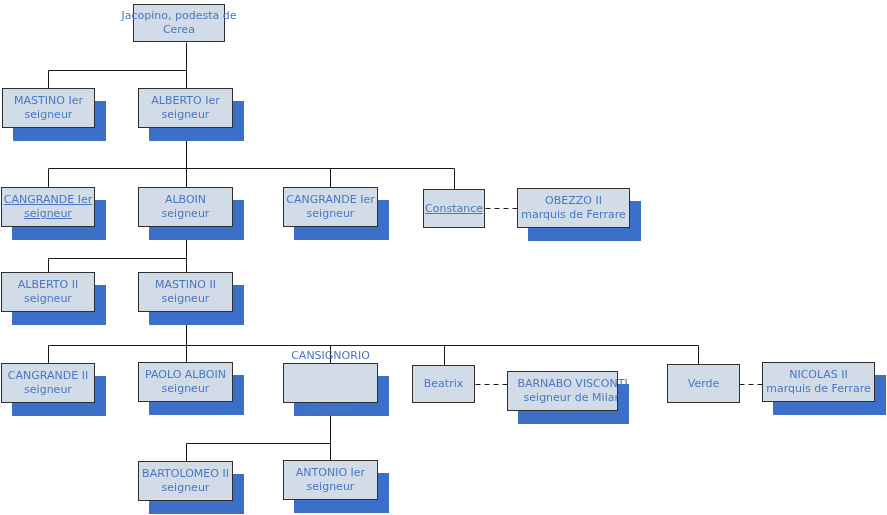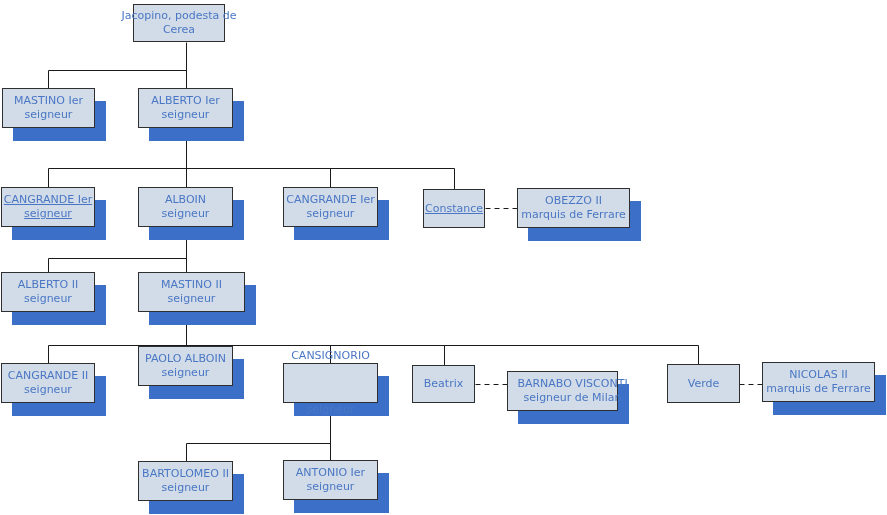--- a/index.html
+++ b/index.html
@@ -87,29 +87,29 @@
       <span>Constance</span>
     </div>
     <div class="node" style="left: 517px; top: 188px; width: 113px; height: 40px; background: rgb(210, 220, 232); border-color: rgb(47, 47, 47); color: rgb(74, 119, 196); box-shadow: rgb(60, 112, 200) 11px 13px 0px;">
       <span>OBEZZO II</span>
       <span>marquis de Ferrare</span>
     </div>
     <div class="node" style="left: 1px; top: 272px; width: 94px; height: 40px; background: rgb(210, 220, 232); border-color: rgb(47, 47, 47); color: rgb(74, 119, 196); box-shadow: rgb(60, 112, 200) 11px 13px 0px;">
       <span>ALBERTO II</span>
       <span>seigneur</span>
     </div>
-    <div class="node" style="left: 138px; top: 272px; width: 107px; height: 40px; background: rgb(210, 220, 232); border-color: rgb(47, 47, 47); color: rgb(74, 119, 196); box-shadow: rgb(60, 112, 200) 11px 13px 0px; text-align: center;">
+    <div class="node" style="left: 138px; top: 272px; width: 95px; height: 40px; background: rgb(210, 220, 232); border-color: rgb(47, 47, 47); color: rgb(74, 119, 196); box-shadow: rgb(60, 112, 200) 11px 13px 0px; text-align: center;">
       <span>MASTINO II</span>
       <span>seigneur</span>
     </div>
     <div class="node" style="left: 1px; top: 363px; width: 94px; height: 40px; background: rgb(210, 220, 232); border-color: rgb(47, 47, 47); color: rgb(74, 119, 196); box-shadow: rgb(60, 112, 200) 11px 13px 0px;">
       <span>CANGRANDE II</span>
       <span>seigneur</span>
     </div>
-    <div class="node" style="left: 138px; top: 346px; width: 95px; height: 40px; background: rgb(210, 220, 232); border-color: rgb(47, 47, 47); color: rgb(74, 119, 196); box-shadow: rgb(60, 112, 200) 11px 13px 0px;">
+    <div class="node" style="left: 138px; top: 362px; width: 95px; height: 40px; background: rgb(210, 220, 232); border-color: rgb(47, 47, 47); color: rgb(74, 119, 196); box-shadow: rgb(60, 112, 200) 11px 13px 0px;">
       <span>PAOLO ALBOIN</span>
       <span>seigneur</span>
     </div>
     <div class="node" style="left: 283px; top: 363px; width: 95px; height: 40px; background: rgb(210, 220, 232); border-color: rgb(47, 47, 47); color: rgb(74, 119, 196); box-shadow: rgb(60, 112, 200) 11px 13px 0px; gap: 40px;">
       <span>CANSIGNORIO</span>
       <span>seigneur</span>
     </div>
     <div class="node" style="left: 412px; top: 365px; width: 63px; height: 38px; background: rgb(210, 220, 232); border-color: rgb(47, 47, 47); color: rgb(74, 119, 196);">
       <span>Beatrix</span>
     </div>

